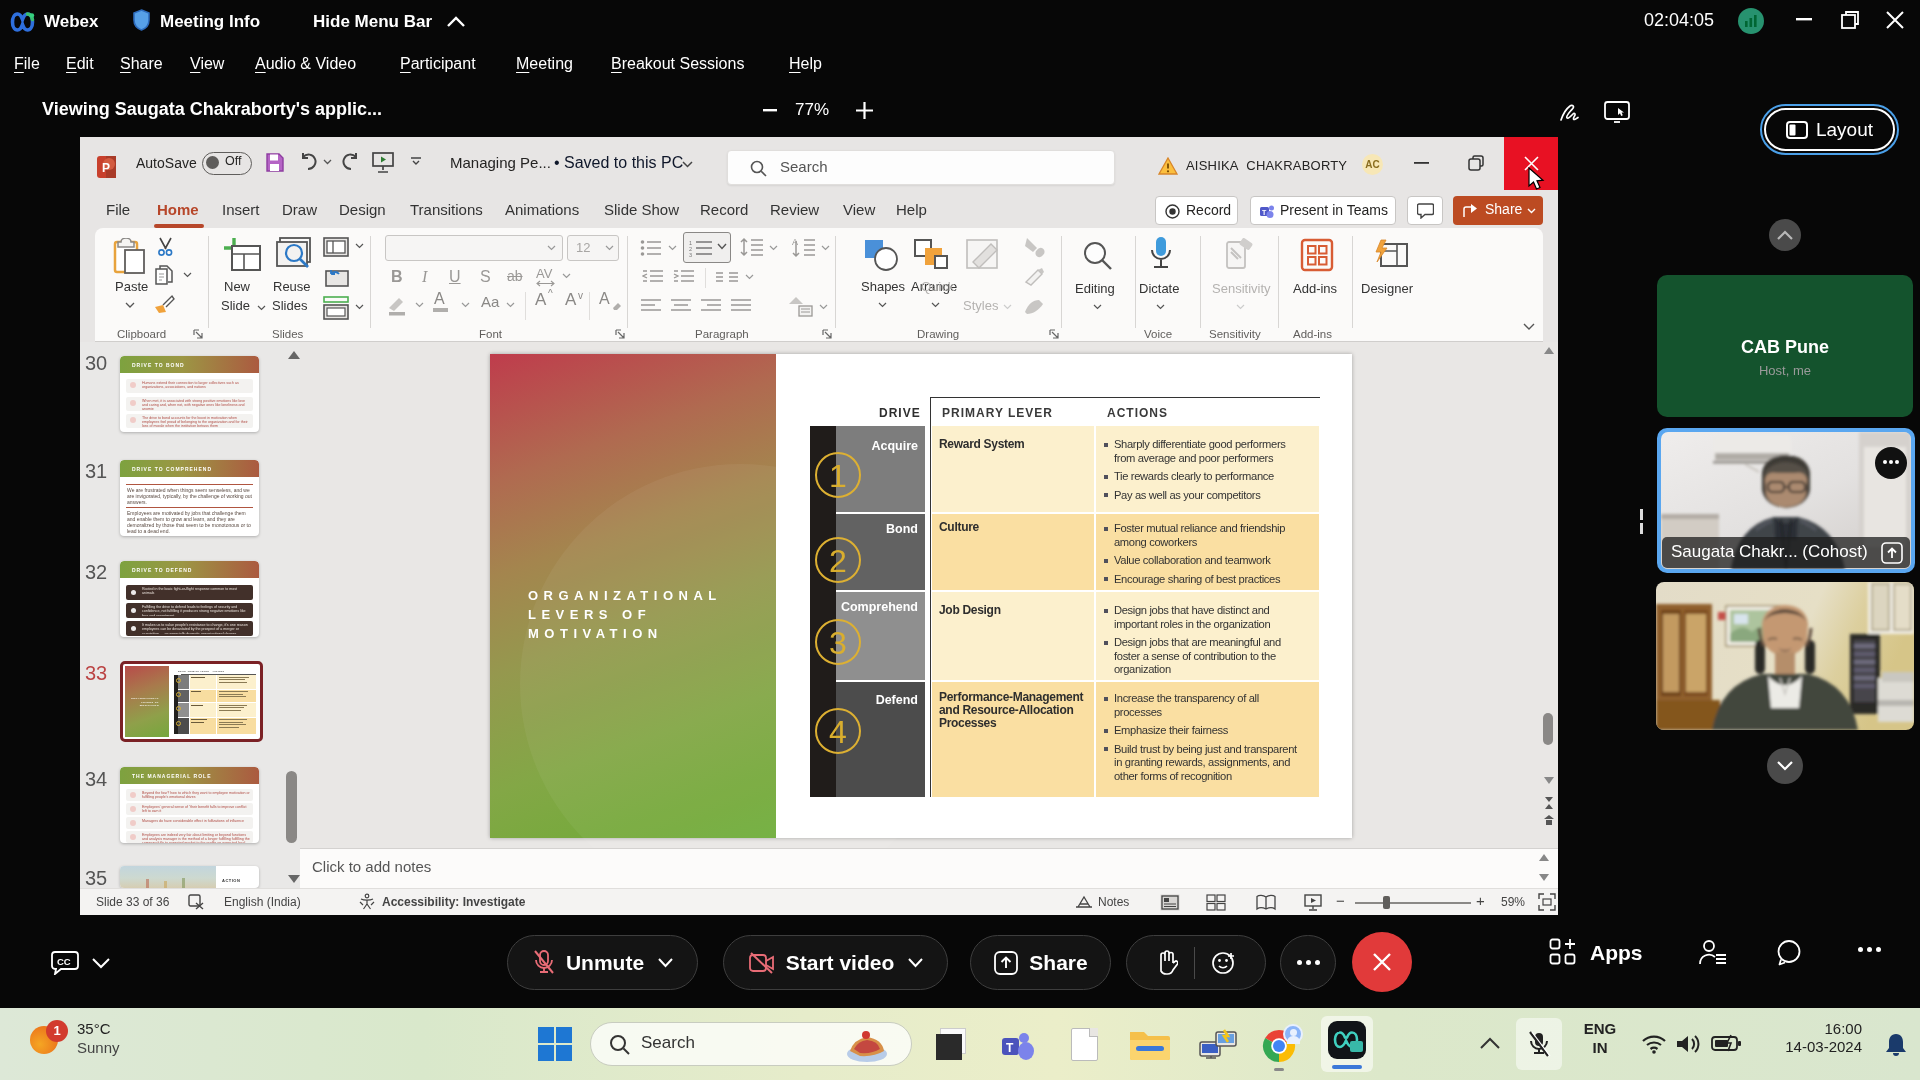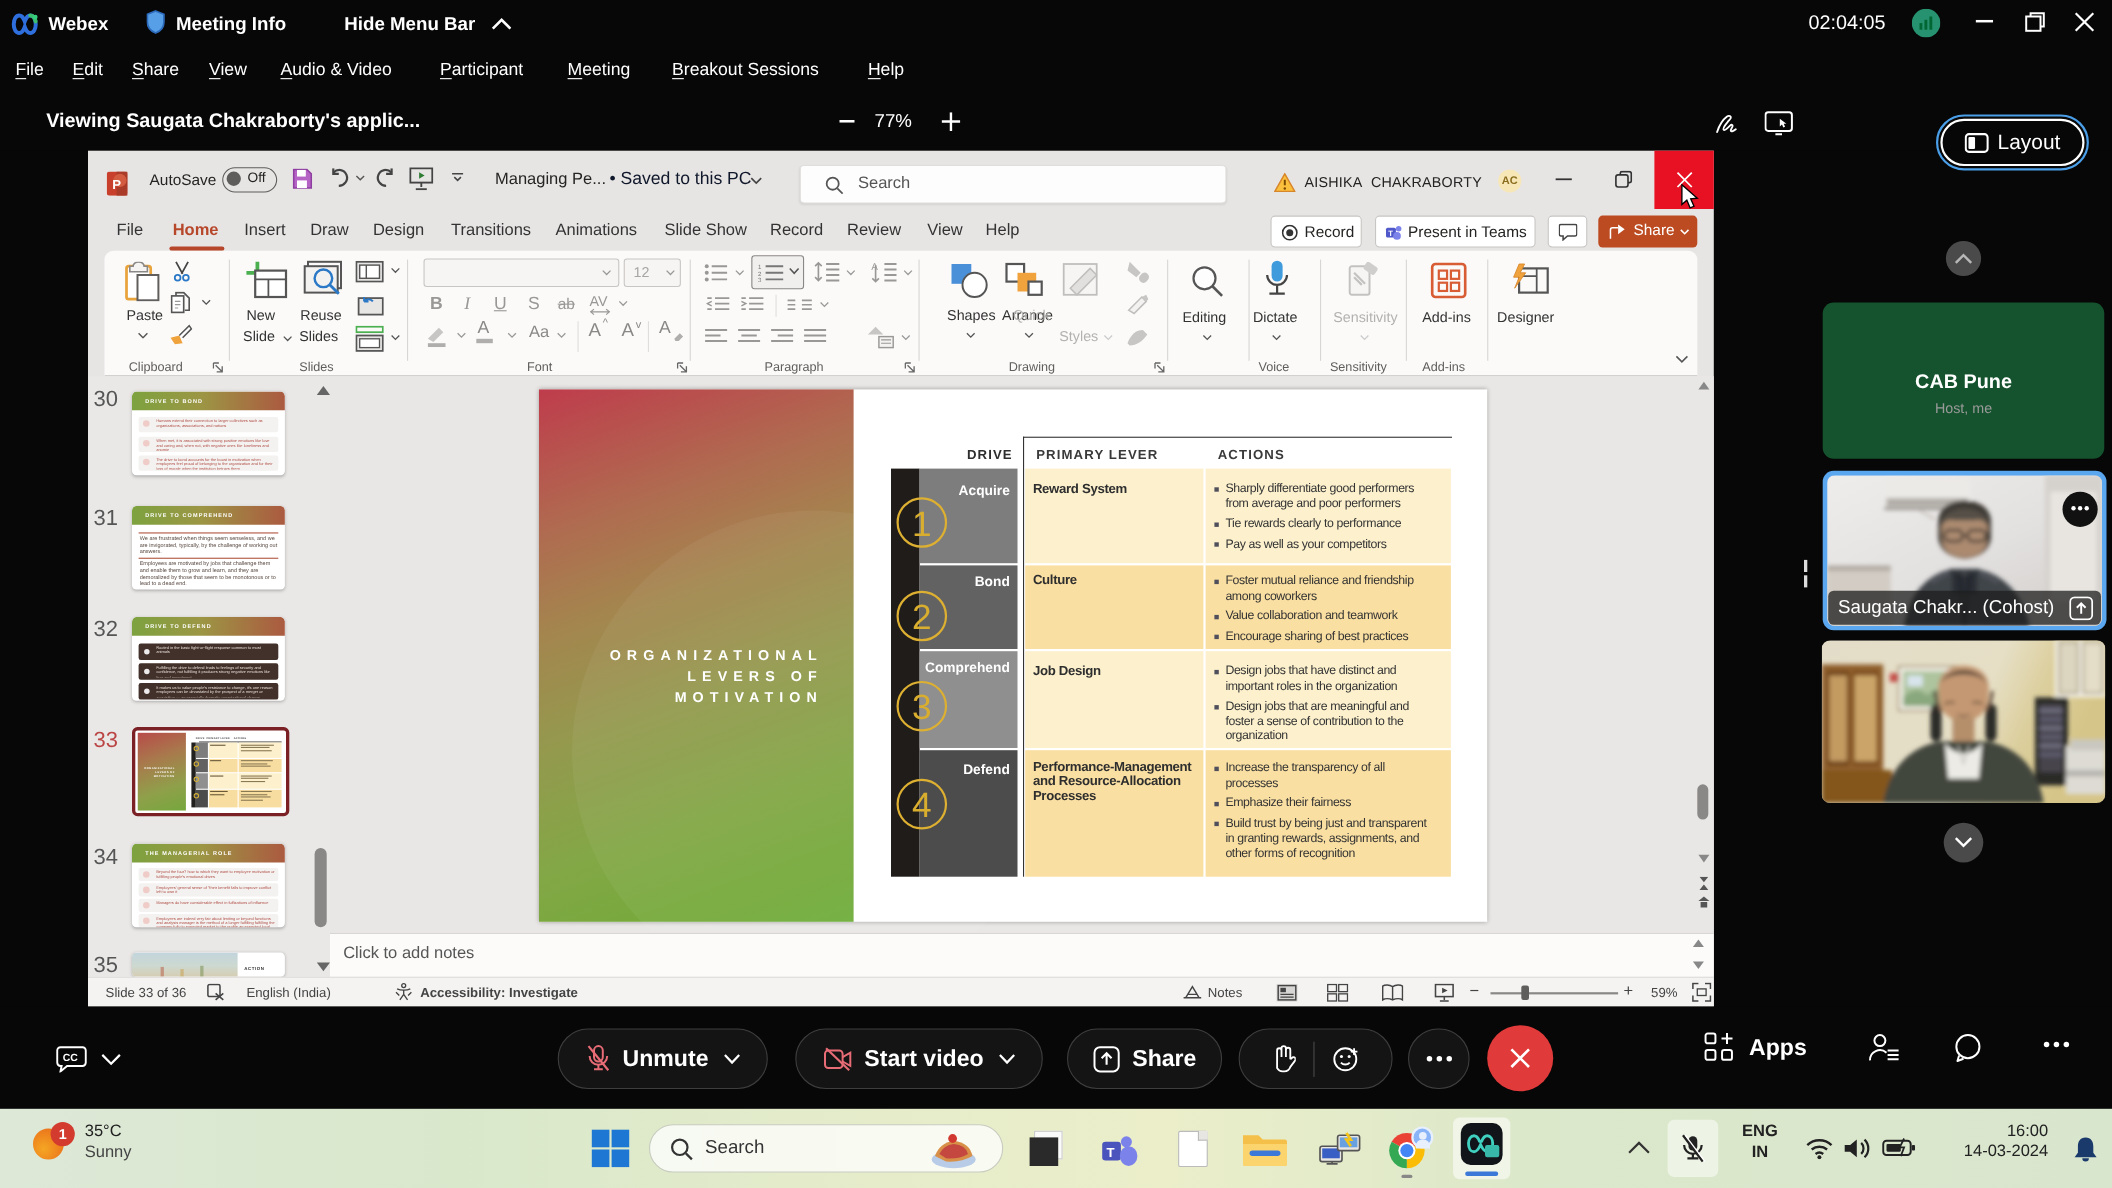--- a/index.html
+++ b/index.html
@@ -32,21 +32,21 @@
 .trow { position:absolute; left:6px; width:127px; height:14px; background:#f3f2f0; border-radius:2px; }
 .tico { position:absolute; left:4px; top:3px; width:6px; height:6px; border-radius:50%; background:#f0ccc8; }
 .ttxt { position:absolute; left:16px; top:1.5px; width:108px; font-size:3.6px; line-height:4.4px; color:#b04a42; overflow:hidden; max-height:11px; display:block; }
 .drow { position:absolute; left:6px; width:127px; height:15px; background:#42302a; border-radius:2px; }
 .dtxt { position:absolute; left:16px; top:2px; width:108px; font-size:3.6px; line-height:4.4px; color:#e8e0da; overflow:hidden; max-height:11px; display:block; }
 .drow:before { content:""; position:absolute; left:5px; top:5px; width:5px; height:5px; border-radius:50%; background:#fff; opacity:0.9; }
 
 #slide { position:absolute; left:190px; top:12px; width:862px; height:484px; background:#fff; box-shadow:0 0 4px rgba(0,0,0,0.3); }
 #grad { position:absolute; left:0; top:0; width:286px; height:484px; background:linear-gradient(160deg,#bf3c4c 0%,#b06a50 22%,#a4854e 38%,#95984e 55%,#83a746 75%,#74aa3a 92%,#6fae3c 100%); }
 #grad:after { content:""; position:absolute; left:30px; top:110px; width:440px; height:440px; border-radius:50%; background:rgba(255,255,255,0.05); }
-#gradtxt { position:absolute; left:38px; top:232px; width:220px; text-align:right; color:#fff; font-size:13px; font-weight:700; letter-spacing:5.5px; line-height:19px; }
+#gradtxt { position:absolute; left:38px; top:232px; width:220px; text-align:left; color:#fff; font-size:13px; font-weight:700; letter-spacing:5.5px; line-height:19px; }
 .drvlab { position:absolute; left:346px; width:82px; text-align:right; color:#fff; font-size:12.5px; font-weight:700; }
 .circ { position:absolute; left:325px; width:46px; height:46px; border:2.6px solid #ddb032; border-radius:50%; color:#d9ae2e; font-size:32px; text-align:center; line-height:45px; }
 .plev { position:absolute; left:449px; font-size:12px; letter-spacing:-0.3px; font-weight:700; color:#2e2e2e; line-height:13px; white-space:nowrap; }
 .act { position:absolute; left:614px; font-size:11.2px; letter-spacing:-0.35px; color:#333; line-height:13.6px; white-space:nowrap; }
 .act .b { position:relative; padding-left:10px; margin-bottom:5px; }
 .act .b:before { content:""; position:absolute; left:0; top:4.5px; width:4px; height:4px; background:#50505c; }
 
 
 #bottombar { position:absolute; top:915px; left:0; width:1920px; height:93px; background:#070707; }
 .pill { position:absolute; top:20px; height:55px; border:1px solid #3e3e3e; background:#141414; border-radius:28px; color:#fff; display:flex; align-items:center; justify-content:center; }

